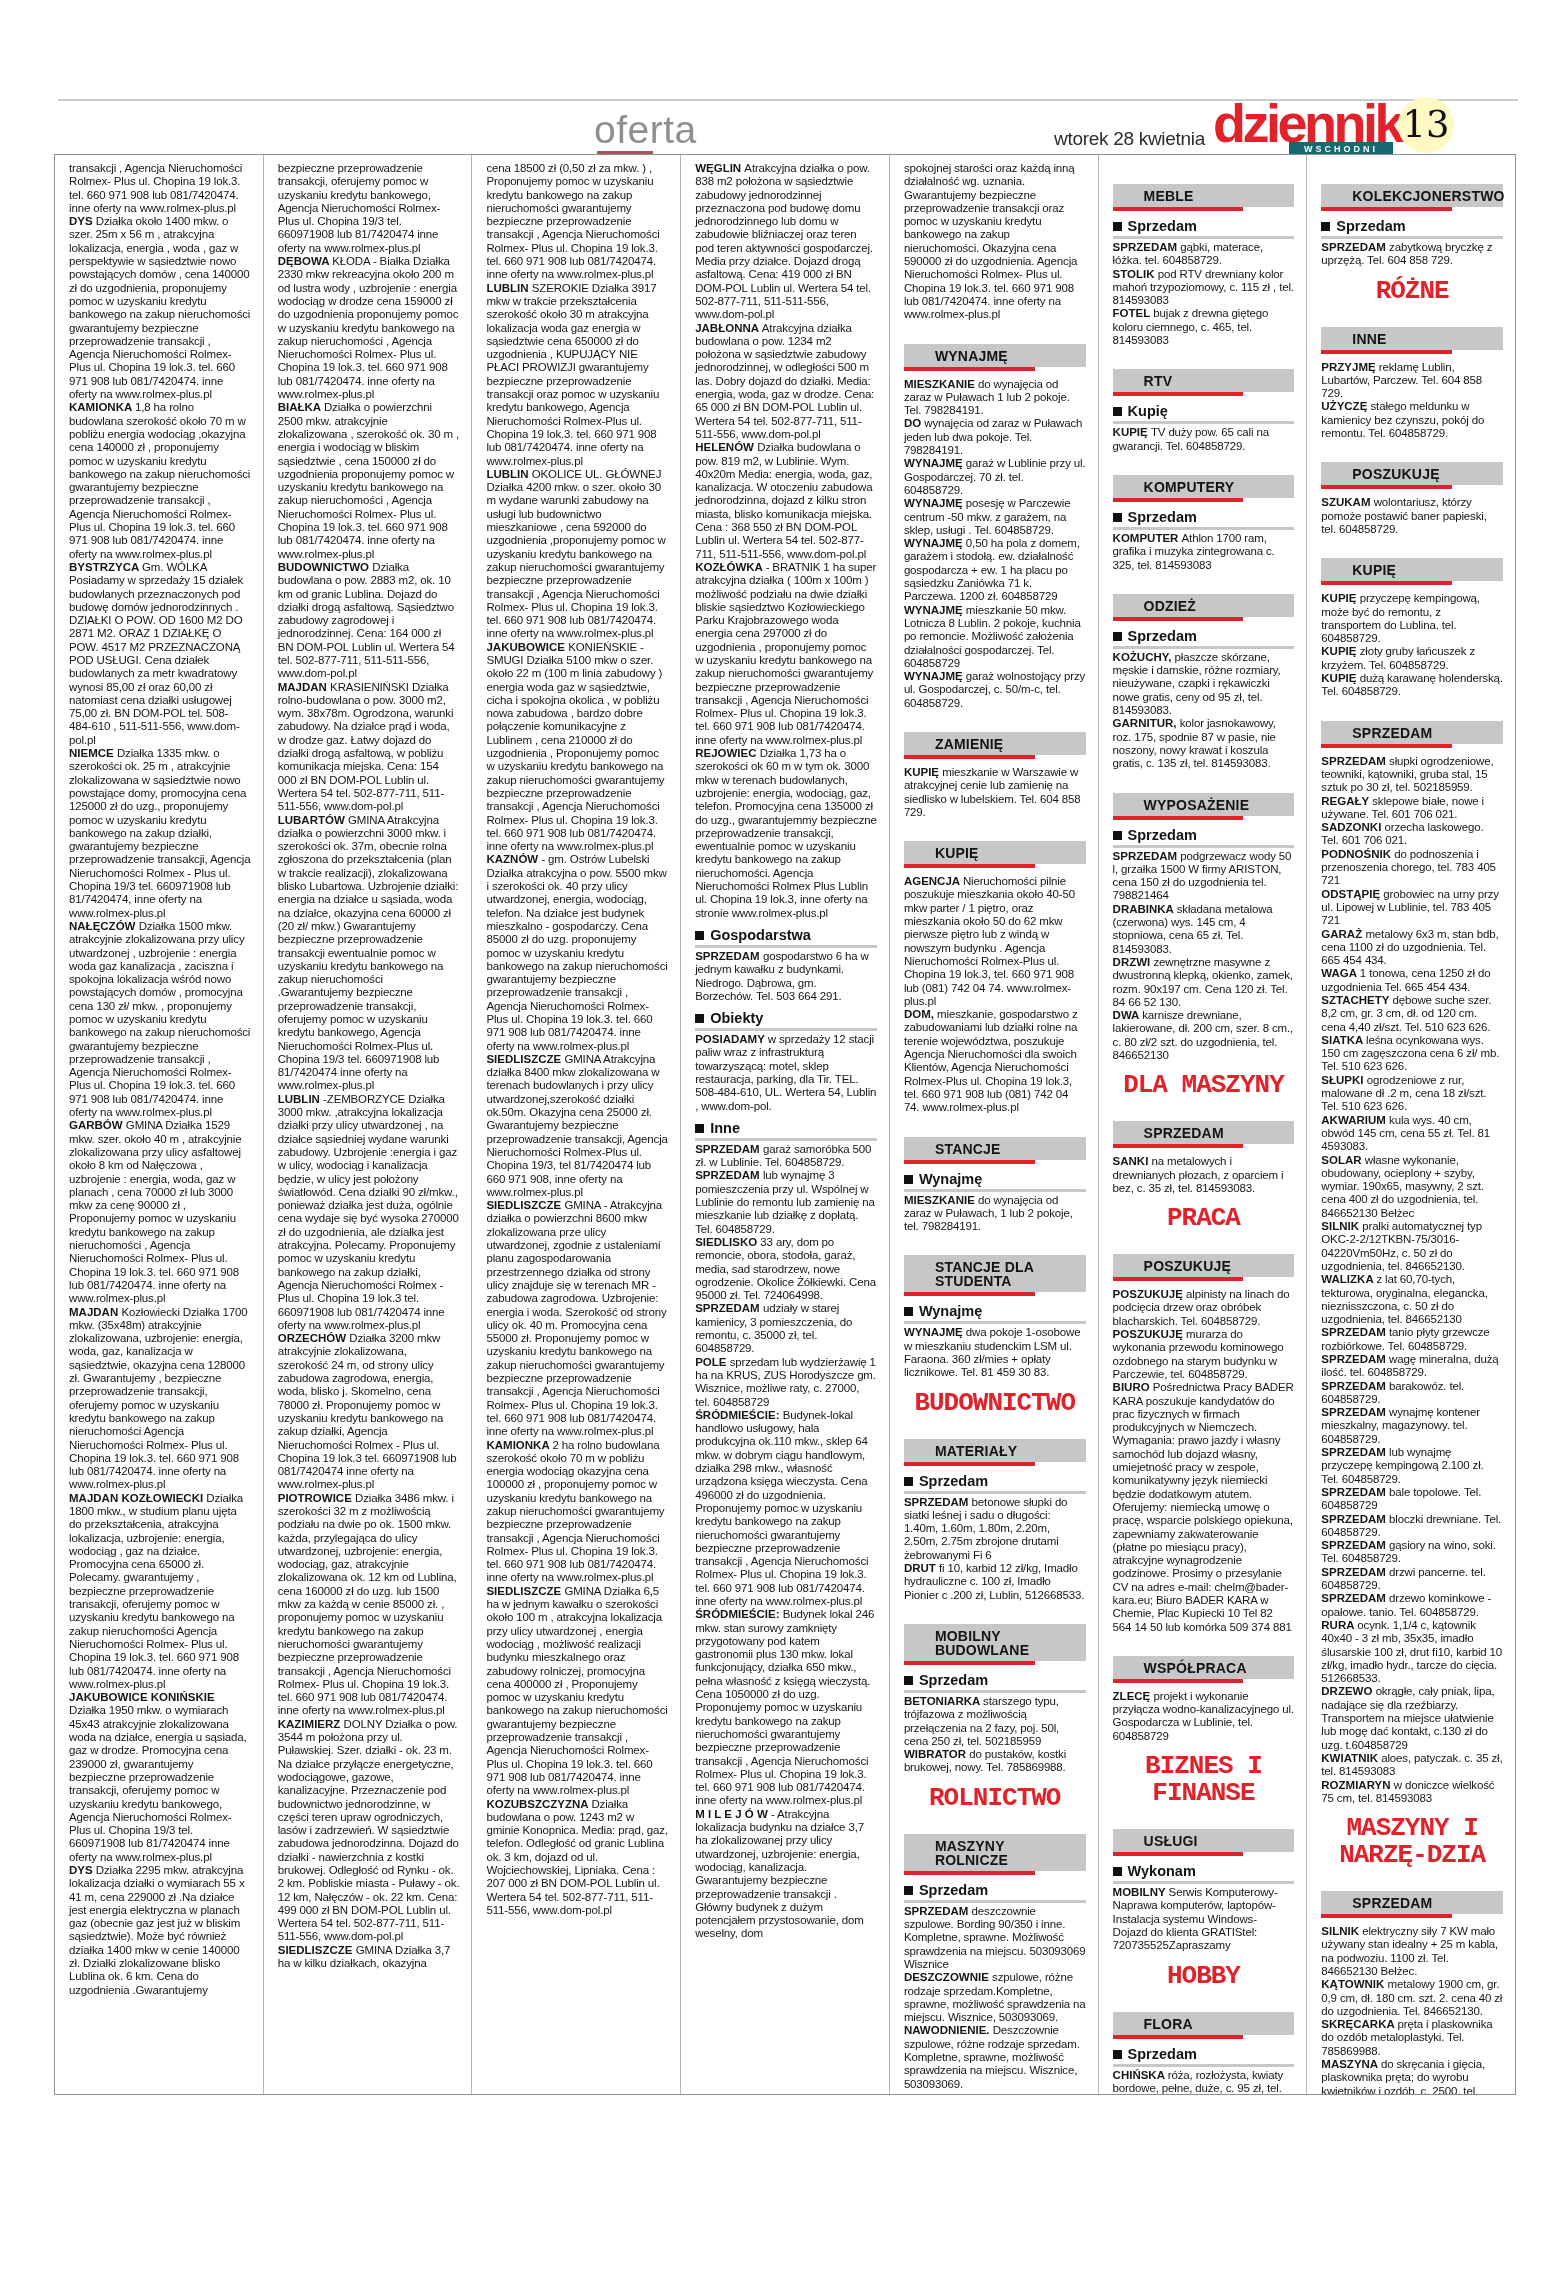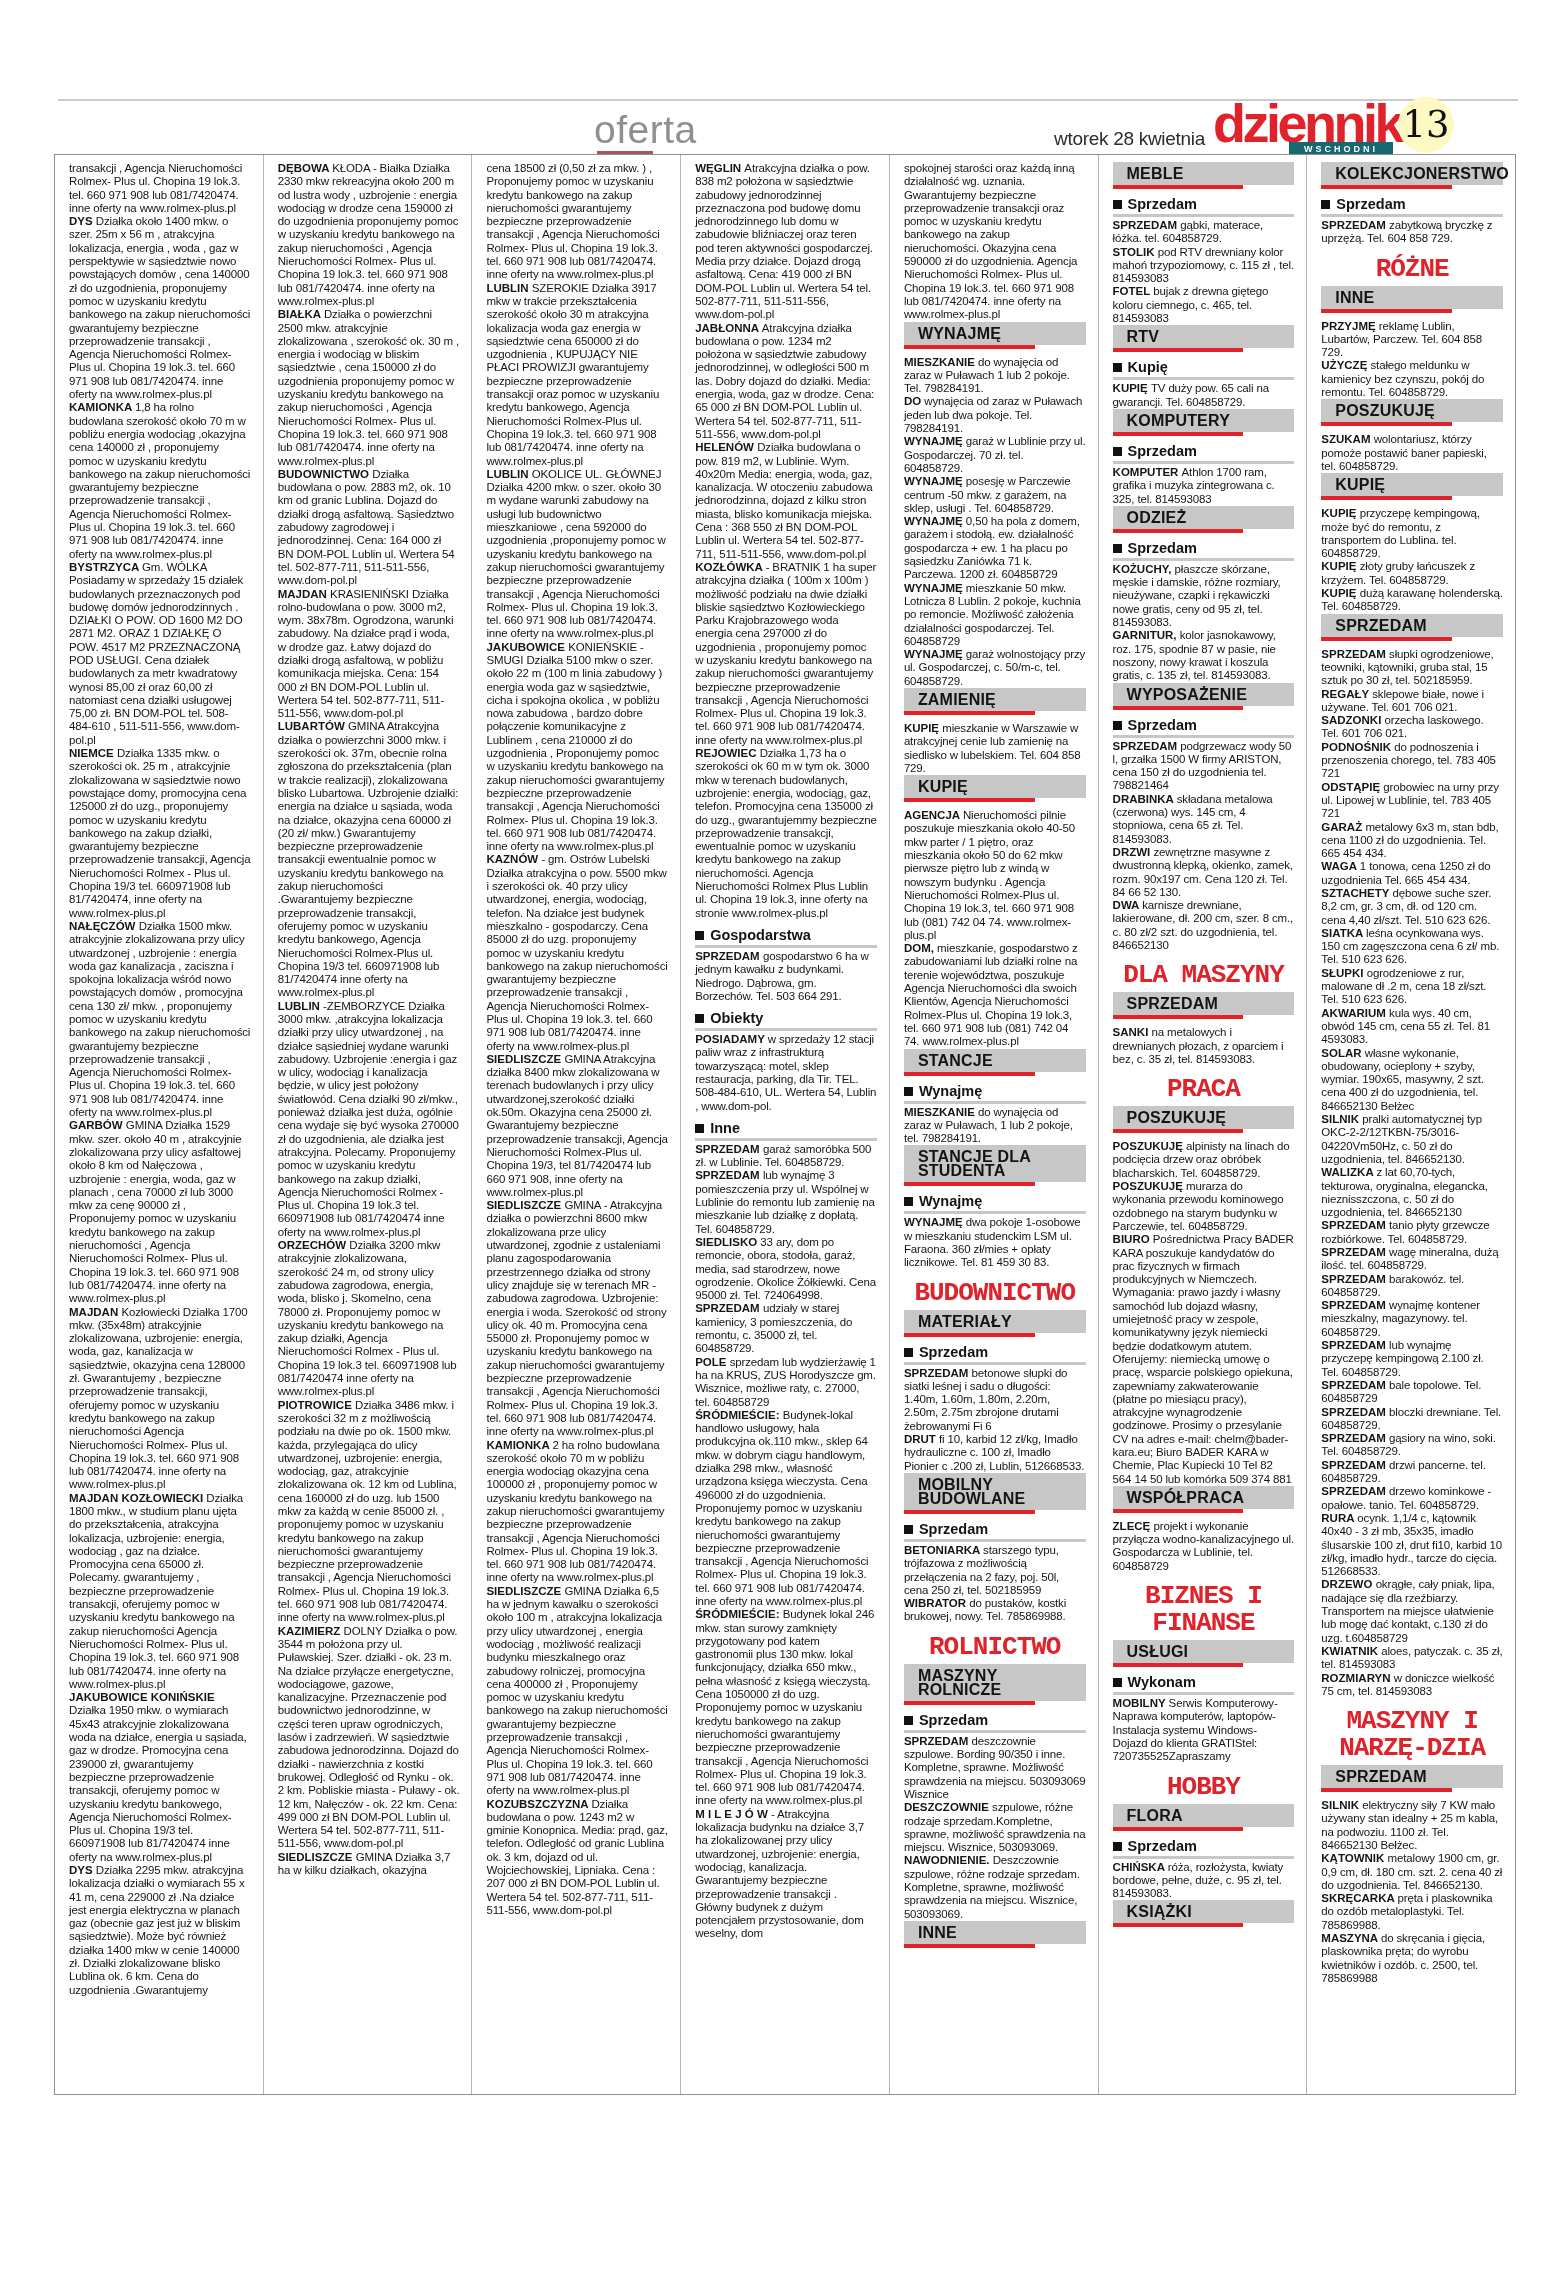--- a/index.html
+++ b/index.html
@@ -16,21 +16,21 @@
   .pagenum{position:absolute;left:1398px;top:97px;width:56px;height:56px;border-radius:50%;background:#fef9c3;color:#111;font-family:"DejaVu Serif",serif;font-size:37px;line-height:56px;text-align:center;}
 
   .box{position:absolute;left:54px;top:154px;width:1462px;height:1941px;border:1px solid #8f8f8f;display:flex;box-sizing:border-box;background:#fff;}
   .col{flex:1 1 0;min-width:0;padding:7px 12px 0 14px;overflow:hidden;box-sizing:border-box;}
   .col + .col{border-left:1px solid #b5b5b5;}
 
   .ad{margin:0;font-size:11.5px;line-height:13.3px;letter-spacing:-0.15px;color:#151515;}
   .ad b{letter-spacing:0;}
 
   .h1{color:var(--red);font-weight:700;font-size:26px;line-height:27px;text-align:center;margin:10px 0 3px;letter-spacing:-1px;font-family:Liberation Mono, monospace;}
-  .h2{position:relative;background:var(--gray);font-weight:700;font-size:16px;line-height:14px;padding:5px 4px 4px 14px;margin:0 0 11px;letter-spacing:0.2px;}
+  .h2{position:relative;background:var(--gray);font-weight:700;font-size:14px;line-height:14px;padding:5px 4px 4px 31px;margin:22px 0 11px;letter-spacing:0.2px;}
   .h2::after{content:"";position:absolute;left:0;bottom:-4px;width:72%;height:4px;background:var(--red);}
   .h3{font-weight:700;font-size:14.5px;line-height:16px;margin:7px 0 2px;padding-bottom:2px;border-bottom:3px solid var(--gray);}
   .sq{display:inline-block;width:9px;height:9px;background:#111;margin-right:6px;}
 </style>
 </head>
 <body>
 
 <div class="page">
   <div class="top-rule"></div>
   <div class="oferta">oferta</div>
@@ -49,20 +49,21 @@
         <p class="ad"><b>BYSTRZYCA </b>Gm. WÓLKA Posiadamy w sprzedaży 15 działek budowlanych przeznaczonych pod budowę domów jednorodzinnych . DZIAŁKI O POW. OD 1600 M2 DO 2871 M2. ORAZ 1 DZIAŁKĘ O POW. 4517 M2 PRZEZNACZONĄ POD USŁUGI. Cena działek budowlanych za metr kwadratowy wynosi 85,00 zł oraz 60,00 zł natomiast cena działki usługowej 75,00 zł. BN DOM-POL tel. 508-484-610 , 511-511-556, www.dom-pol.pl</p>
         <p class="ad"><b>NIEMCE </b>Działka 1335 mkw. o szerokości ok. 25 m , atrakcyjnie zlokalizowana w sąsiedztwie nowo powstające domy, promocyjna cena 125000 zł do uzg., proponujemy pomoc w uzyskaniu kredytu bankowego na zakup działki, gwarantujemy bezpieczne przeprowadzenie transakcji, Agencja Nieruchomości Rolmex - Plus ul. Chopina 19/3 tel. 660971908 lub 81/7420474, inne oferty na www.rolmex-plus.pl</p>
         <p class="ad"><b>NAŁĘCZÓW </b>Działka 1500 mkw. atrakcyjnie zlokalizowana przy ulicy utwardzonej , uzbrojenie : energia woda gaz kanalizacja , zaciszna i spokojna lokalizacja wśród nowo powstających domów , promocyjna cena 130 zł/ mkw. , proponujemy pomoc w uzyskaniu kredytu bankowego na zakup nieruchomości gwarantujemy bezpieczne przeprowadzenie transakcji , Agencja Nieruchomości Rolmex- Plus ul. Chopina 19 lok.3. tel. 660 971 908 lub 081/7420474. inne oferty na www.rolmex-plus.pl</p>
         <p class="ad"><b>GARBÓW </b>GMINA Działka 1529 mkw. szer. około 40 m , atrakcyjnie zlokalizowana przy ulicy asfaltowej około 8 km od Nałęczowa , uzbrojenie : energia, woda, gaz w planach , cena 70000 zł lub 3000 mkw za cenę 90000 zł , Proponujemy pomoc w uzyskaniu kredytu bankowego na zakup nieruchomości , Agencja Nieruchomości Rolmex- Plus ul. Chopina 19 lok.3. tel. 660 971 908 lub 081/7420474. inne oferty na www.rolmex-plus.pl</p>
         <p class="ad"><b>MAJDAN </b>Kozłowiecki Działka 1700 mkw. (35x48m) atrakcyjnie zlokalizowana, uzbrojenie: energia, woda, gaz, kanalizacja w sąsiedztwie, okazyjna cena 128000 zł. Gwarantujemy , bezpieczne przeprowadzenie transakcji, oferujemy pomoc w uzyskaniu kredytu bankowego na zakup nieruchomości Agencja Nieruchomości Rolmex- Plus ul. Chopina 19 lok.3. tel. 660 971 908 lub 081/7420474. inne oferty na www.rolmex-plus.pl</p>
         <p class="ad"><b>MAJDAN KOZŁOWIECKI </b>Działka 1800 mkw., w studium planu ujęta do przekształcenia, atrakcyjna lokalizacja, uzbrojenie: energia, wodociąg , gaz na działce. Promocyjna cena 65000 zł. Polecamy. gwarantujemy , bezpieczne przeprowadzenie transakcji, oferujemy pomoc w uzyskaniu kredytu bankowego na zakup nieruchomości Agencja Nieruchomości Rolmex- Plus ul. Chopina 19 lok.3. tel. 660 971 908 lub 081/7420474. inne oferty na www.rolmex-plus.pl</p>
         <p class="ad"><b>JAKUBOWICE KONIŃSKIE </b>Działka 1950 mkw. o wymiarach 45x43 atrakcyjnie zlokalizowana woda na działce, energia u sąsiada, gaz w drodze. Promocyjna cena 239000 zł, gwarantujemy bezpieczne przeprowadzenie transakcji, oferujemy pomoc w uzyskaniu kredytu bankowego, Agencja Nieruchomości Rolmex- Plus ul. Chopina 19/3 tel. 660971908 lub 81/7420474 inne oferty na  www.rolmex-plus.pl</p>
         <p class="ad"><b>DYS </b>Działka 2295 mkw. atrakcyjna lokalizacja działki o wymiarach 55 x 41 m, cena 229000 zł .Na działce jest energia elektryczna w planach gaz (obecnie gaz jest już w bliskim sąsiedztwie). Może być również działka 1400 mkw w cenie 140000 zł.  Działki zlokalizowane blisko Lublina ok. 6 km. Cena do uzgodnienia .Gwarantujemy</p>
       </div>
       <div class="col">
+        <p class="ad">bezpieczne przeprowadzenie transakcji, oferujemy pomoc w uzyskaniu kredytu bankowego, Agencja Nieruchomości Rolmex-Plus ul. Chopina 19/3 tel. 660971908 lub 81/7420474 inne oferty na  www.rolmex-plus.pl</p>
         <p class="ad"><b>DĘBOWA </b>KŁODA - Białka Działka 2330 mkw rekreacyjna około 200 m od lustra wody , uzbrojenie : energia wodociąg w drodze cena 159000 zł do uzgodnienia proponujemy pomoc w uzyskaniu kredytu bankowego na zakup nieruchomości , Agencja Nieruchomości Rolmex- Plus ul. Chopina 19 lok.3. tel. 660 971 908 lub 081/7420474. inne oferty na www.rolmex-plus.pl</p>
         <p class="ad"><b>BIAŁKA </b>Działka o powierzchni 2500 mkw. atrakcyjnie zlokalizowana , szerokość ok. 30 m , energia i wodociąg w bliskim sąsiedztwie , cena 150000 zł do uzgodnienia proponujemy pomoc w uzyskaniu kredytu bankowego na zakup nieruchomości , Agencja Nieruchomości Rolmex- Plus ul. Chopina 19 lok.3. tel. 660 971 908 lub 081/7420474. inne oferty na www.rolmex-plus.pl</p>
         <p class="ad"><b>BUDOWNICTWO </b>Działka budowlana o pow. 2883 m2, ok. 10 km od granic Lublina. Dojazd do działki drogą asfaltową. Sąsiedztwo zabudowy zagrodowej i jednorodzinnej. Cena: 164 000 zł BN DOM-POL Lublin ul. Wertera 54  tel. 502-877-711, 511-511-556, www.dom-pol.pl</p>
         <p class="ad"><b>MAJDAN </b>KRASIENIŃSKI Działka rolno-budowlana o pow. 3000 m2, wym. 38x78m. Ogrodzona, warunki zabudowy. Na działce prąd i woda, w drodze gaz. Łatwy dojazd do działki drogą asfaltową, w pobliżu komunikacja miejska. Cena: 154 000 zł BN DOM-POL Lublin ul. Wertera 54  tel. 502-877-711, 511-511-556, www.dom-pol.pl</p>
         <p class="ad"><b>LUBARTÓW </b>GMINA  Atrakcyjna działka o powierzchni 3000 mkw. i szerokości ok. 37m, obecnie rolna zgłoszona do przekształcenia (plan w trakcie realizacji), zlokalizowana blisko Lubartowa. Uzbrojenie działki: energia na działce u sąsiada, woda na działce, okazyjna  cena 60000 zł  (20 zł/ mkw.) Gwarantujemy bezpieczne przeprowadzenie transakcji ewentualnie pomoc w uzyskaniu kredytu bankowego na zakup nieruchomości .Gwarantujemy bezpieczne przeprowadzenie transakcji, oferujemy pomoc w uzyskaniu kredytu bankowego, Agencja Nieruchomości Rolmex-Plus ul. Chopina 19/3 tel. 660971908 lub 81/7420474 inne oferty na  www.rolmex-plus.pl</p>
         <p class="ad"><b>LUBLIN </b>-ZEMBORZYCE  Działka 3000 mkw. ,atrakcyjna lokalizacja działki przy ulicy utwardzonej , na działce sąsiedniej wydane warunki zabudowy. Uzbrojenie :energia i gaz w ulicy, wodociąg i kanalizacja będzie, w ulicy jest położony światłowód. Cena działki 90 zł/mkw., ponieważ działka jest duża, ogólnie cena wydaje się być wysoka  270000 zł do uzgodnienia, ale działka jest atrakcyjna. Polecamy. Proponujemy pomoc w uzyskaniu kredytu bankowego na zakup działki, Agencja Nieruchomości Rolmex - Plus ul. Chopina 19 lok.3 tel. 660971908 lub 081/7420474 inne oferty na www.rolmex-plus.pl</p>
         <p class="ad"><b>ORZECHÓW </b>Działka 3200 mkw atrakcyjnie zlokalizowana, szerokość 24 m, od strony ulicy zabudowa zagrodowa, energia, woda, blisko j. Skomelno, cena 78000 zł. Proponujemy pomoc w uzyskaniu kredytu bankowego na zakup działki, Agencja Nieruchomości Rolmex - Plus ul. Chopina 19 lok.3 tel. 660971908 lub 081/7420474 inne oferty na www.rolmex-plus.pl</p>
         <p class="ad"><b>PIOTROWICE </b>Działka 3486 mkw. i szerokości 32 m z możliwością podziału na dwie po ok. 1500 mkw. każda, przylegająca do ulicy utwardzonej, uzbrojenie: energia, wodociąg, gaz, atrakcyjnie zlokalizowana ok. 12 km od Lublina, cena 160000 zł do uzg. lub 1500 mkw za każdą w cenie 85000 zł. , proponujemy pomoc w uzyskaniu kredytu bankowego na zakup nieruchomości gwarantujemy bezpieczne przeprowadzenie transakcji , Agencja Nieruchomości Rolmex- Plus ul. Chopina 19 lok.3. tel. 660 971 908 lub 081/7420474. inne oferty na www.rolmex-plus.pl</p>
         <p class="ad"><b>KAZIMIERZ </b>DOLNY Działka o pow. 3544 m położona przy ul. Puławskiej. Szer. działki - ok. 23 m. Na działce przyłącze energetyczne, wodociągowe, gazowe, kanalizacyjne. Przeznaczenie pod budownictwo jednorodzinne, w części teren upraw ogrodniczych, lasów i zadrzewień. W sąsiedztwie zabudowa jednorodzinna. Dojazd do działki - nawierzchnia z kostki brukowej. Odległość od Rynku - ok. 2 km. Pobliskie miasta - Puławy - ok. 12 km, Nałęczów - ok. 22 km. Cena: 499 000 zł BN DOM-POL Lublin ul. Wertera 54 tel. 502-877-711, 511-511-556, www.dom-pol.pl</p>
         <p class="ad"><b>SIEDLISZCZE </b>GMINA Działka 3,7 ha w kilku działkach,  okazyjna</p>

